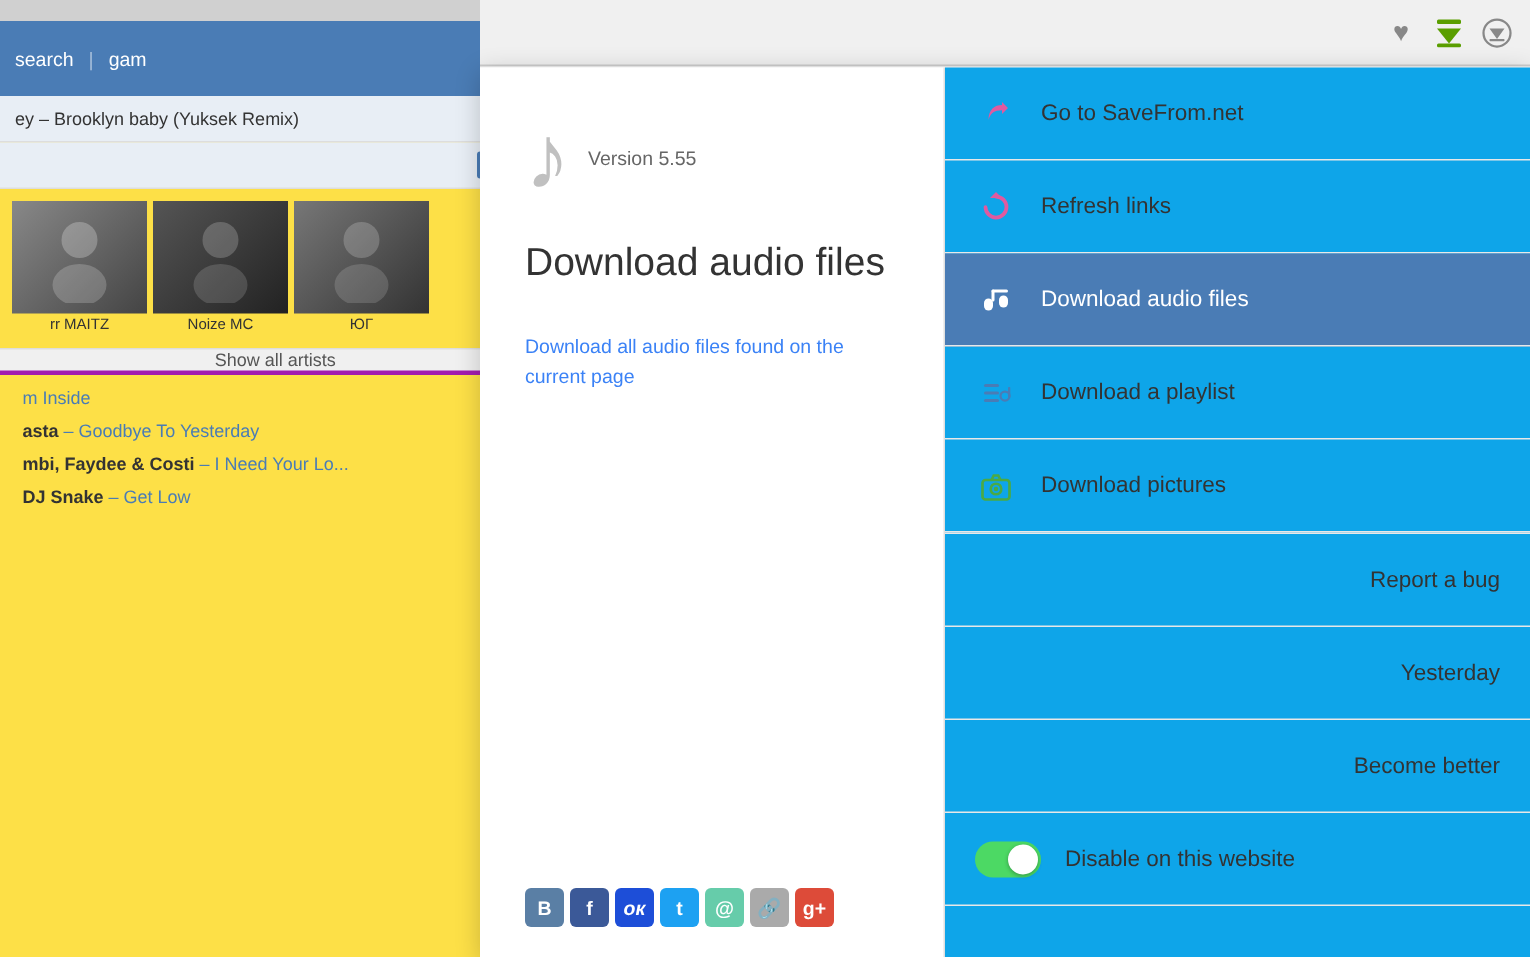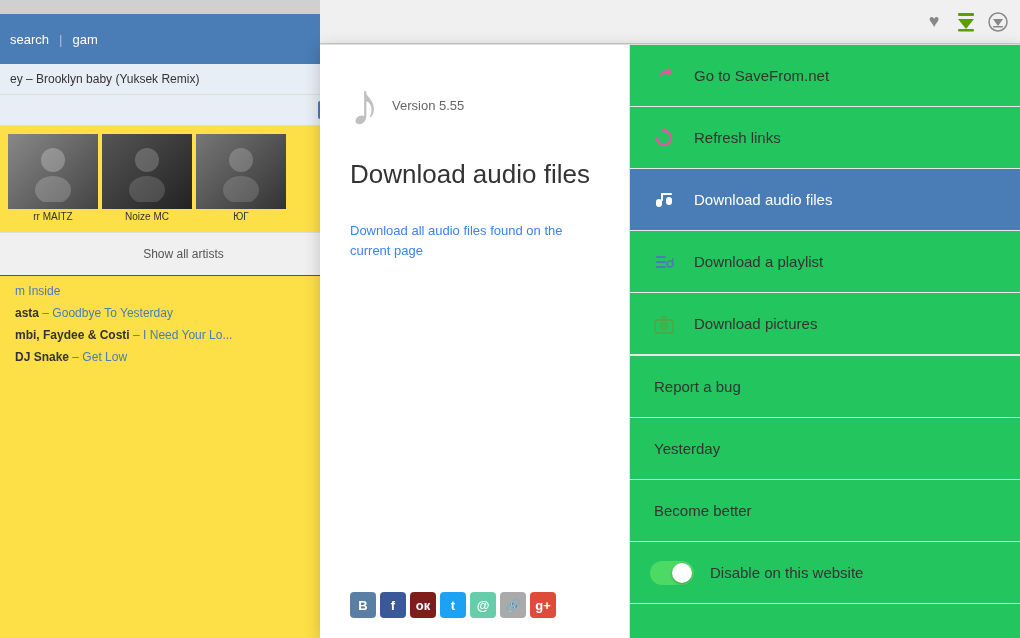--- a/index.html
+++ b/index.html
@@ -85,25 +85,25 @@
     .artist-card.noize .photo { background: linear-gradient(135deg, #555, #222); }
     .artist-card.third .photo { background: linear-gradient(135deg, #777, #333); }
     .artist-card .name {
       font-size: 10px;
       color: #333;
       padding: 2px 0;
       text-align: center;
     }
     .show-all-artists {
       text-align: center;
-      padding: 14px;
+      padding: 0;
       font-size: 12px;
       color: #555;
       border-top: 1px solid #ddd;
-      border-bottom: 1px solid #a21caf;
+      border-bottom: 3px solid #a21caf;
       background: #f0f0f0;
     }
     .track-list {
       padding: 6px 15px;
       display: flex;
       flex-direction: column;
       gap: 4px;
     }
     .track-item {
       font-size: 12px;
@@ -214,32 +214,32 @@
       display: flex;
       align-items: center;
       justify-content: center;
       font-size: 13px;
       font-weight: bold;
       color: white;
       cursor: pointer;
     }
     .si-vk { background: #5a7fa5; }
     .si-fb { background: #3b5998; }
-    .si-ok { background: #7f1d1d; }
+    .si-ok { background: #1d4ed8; font-style: italic; }
     .si-tw { background: #1da1f2; }
     .si-mail { background: #6ca; }
     .si-link { background: #aaa; }
     .si-gplus { background: #dd4b39; }
 
     
     .popup-right {
       flex: 1;
       display: flex;
       flex-direction: column;
-      background: #22c55e;
+      background: #0ea5e9;
     }
     .menu-item {
       display: flex;
       align-items: center;
       padding: 0 20px;
       height: 62px;
       border-bottom: 1px solid #e8e8e8;
       cursor: pointer;
       gap: 16px;
     }
@@ -263,20 +263,21 @@
       color: #333;
       font-weight: 500;
     }
     .divider {
       height: 1px;
       background: #e8e8e8;
       margin: 0;
     }
     .menu-item.no-icon {
       padding-left: 24px;
+      justify-content: flex-end;
     }
     .toggle-container {
       display: flex;
       align-items: center;
       gap: 10px;
     }
     .toggle {
       width: 44px;
       height: 24px;
       background: #4cd964;

